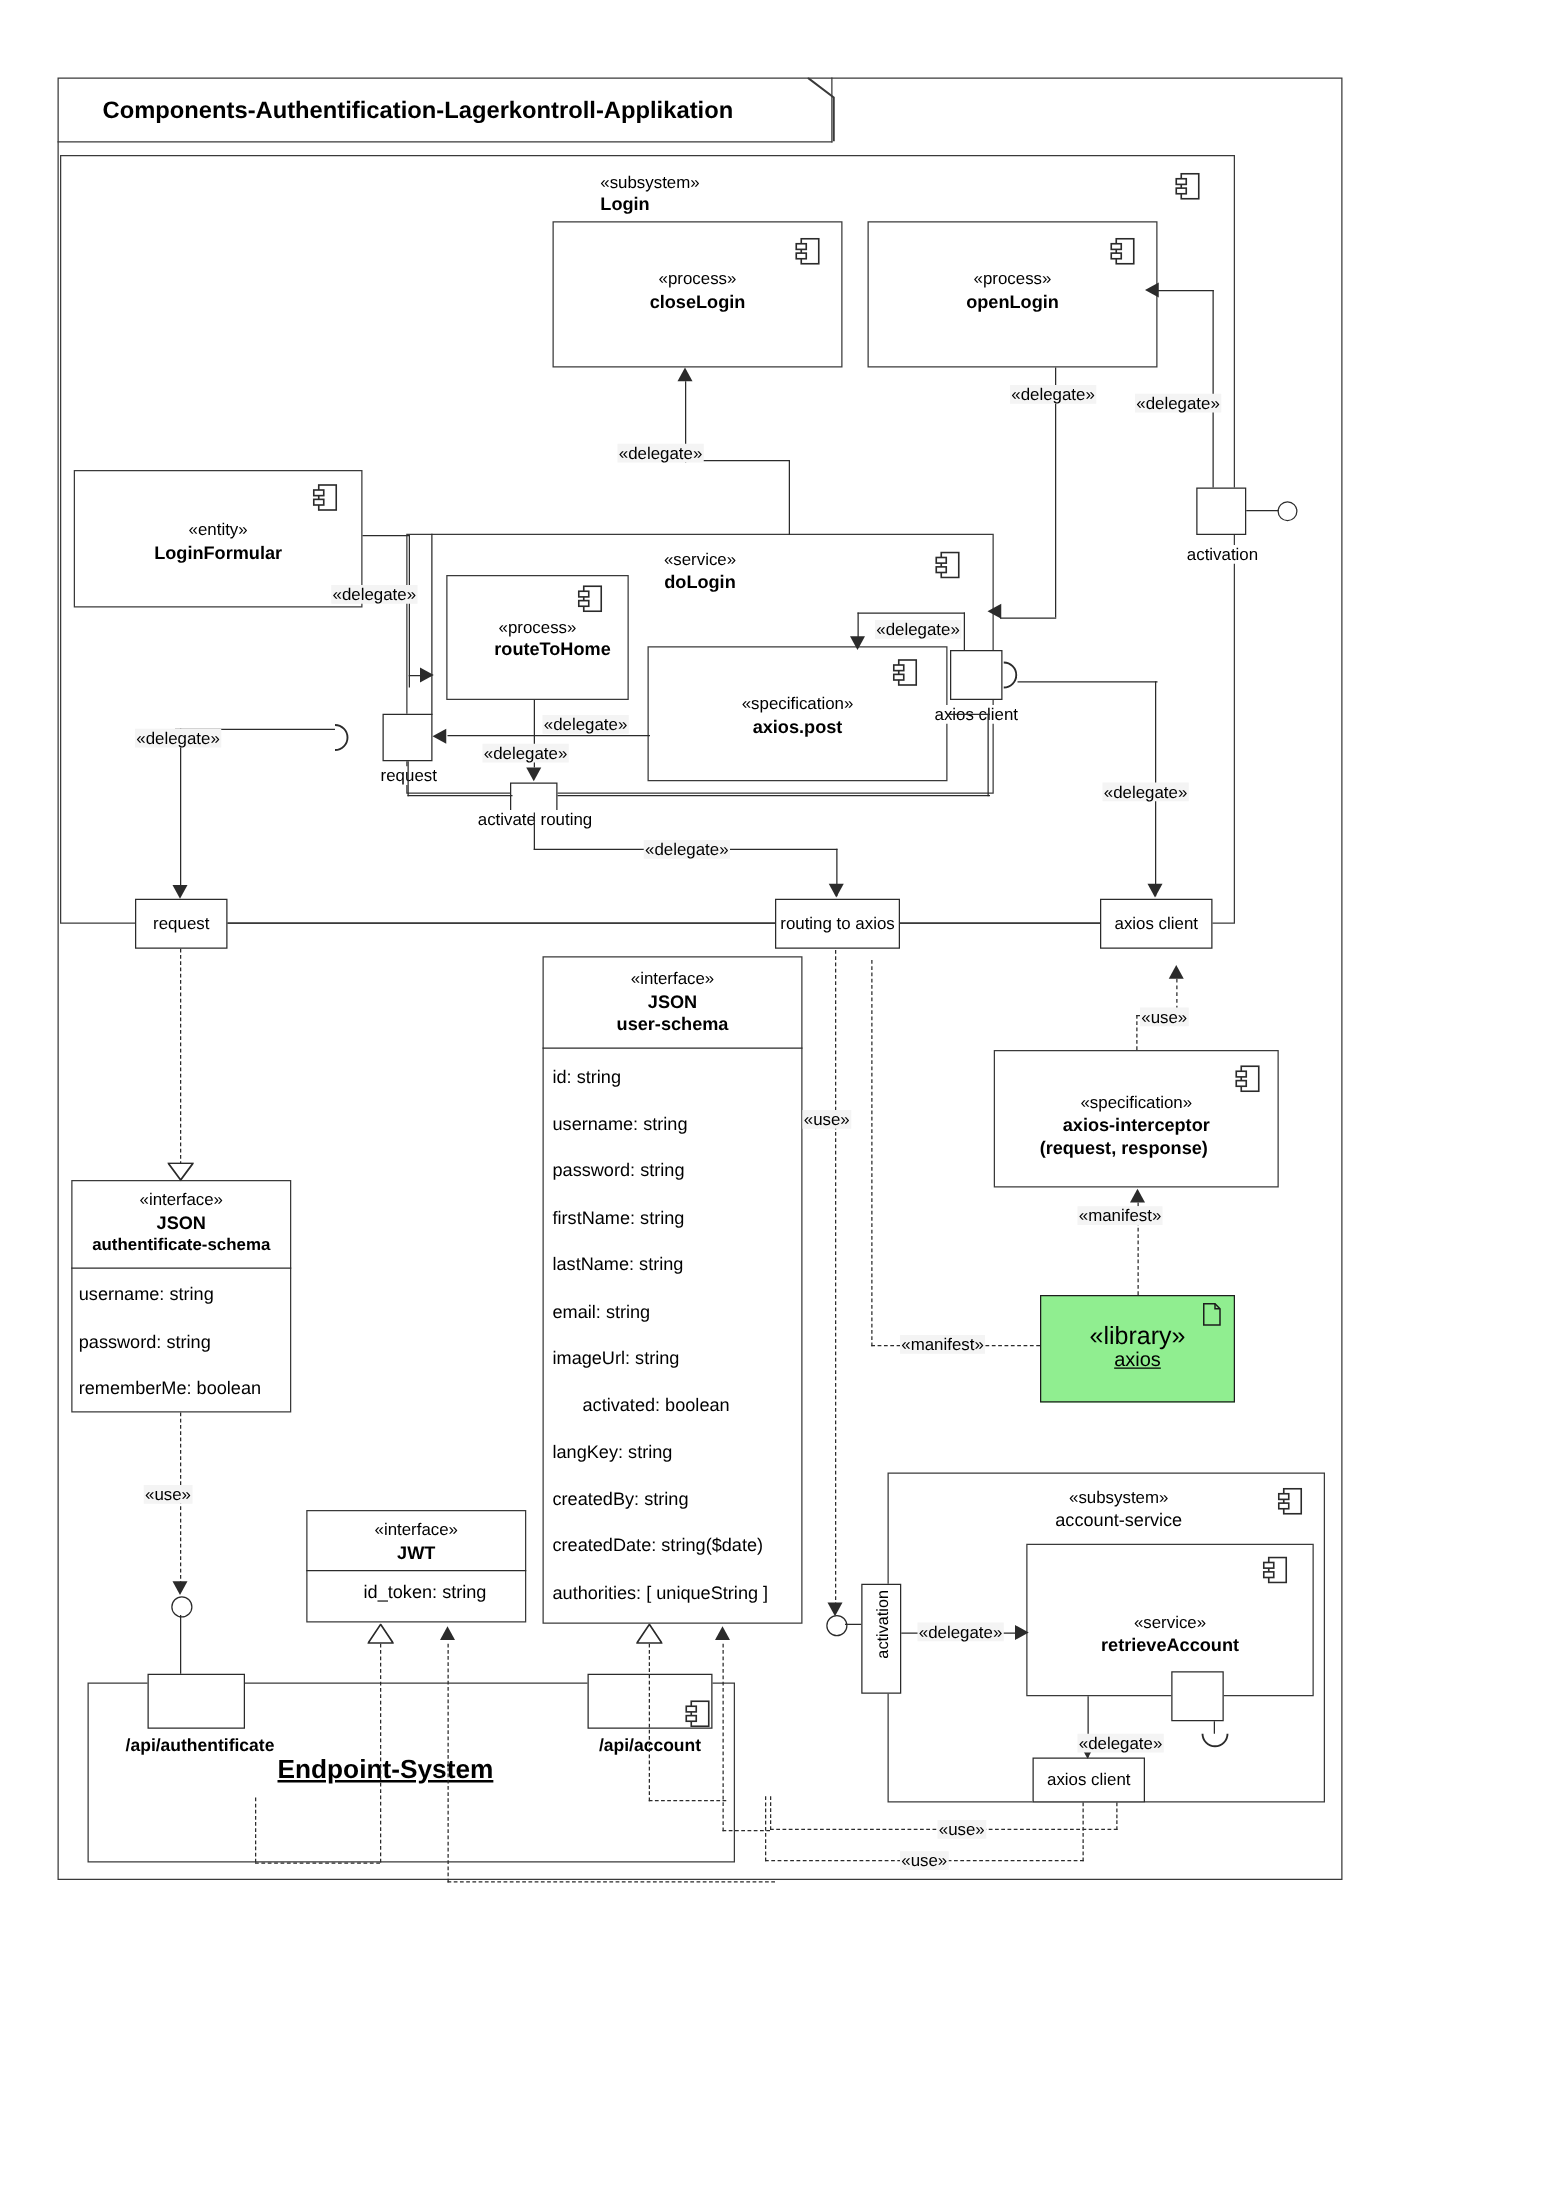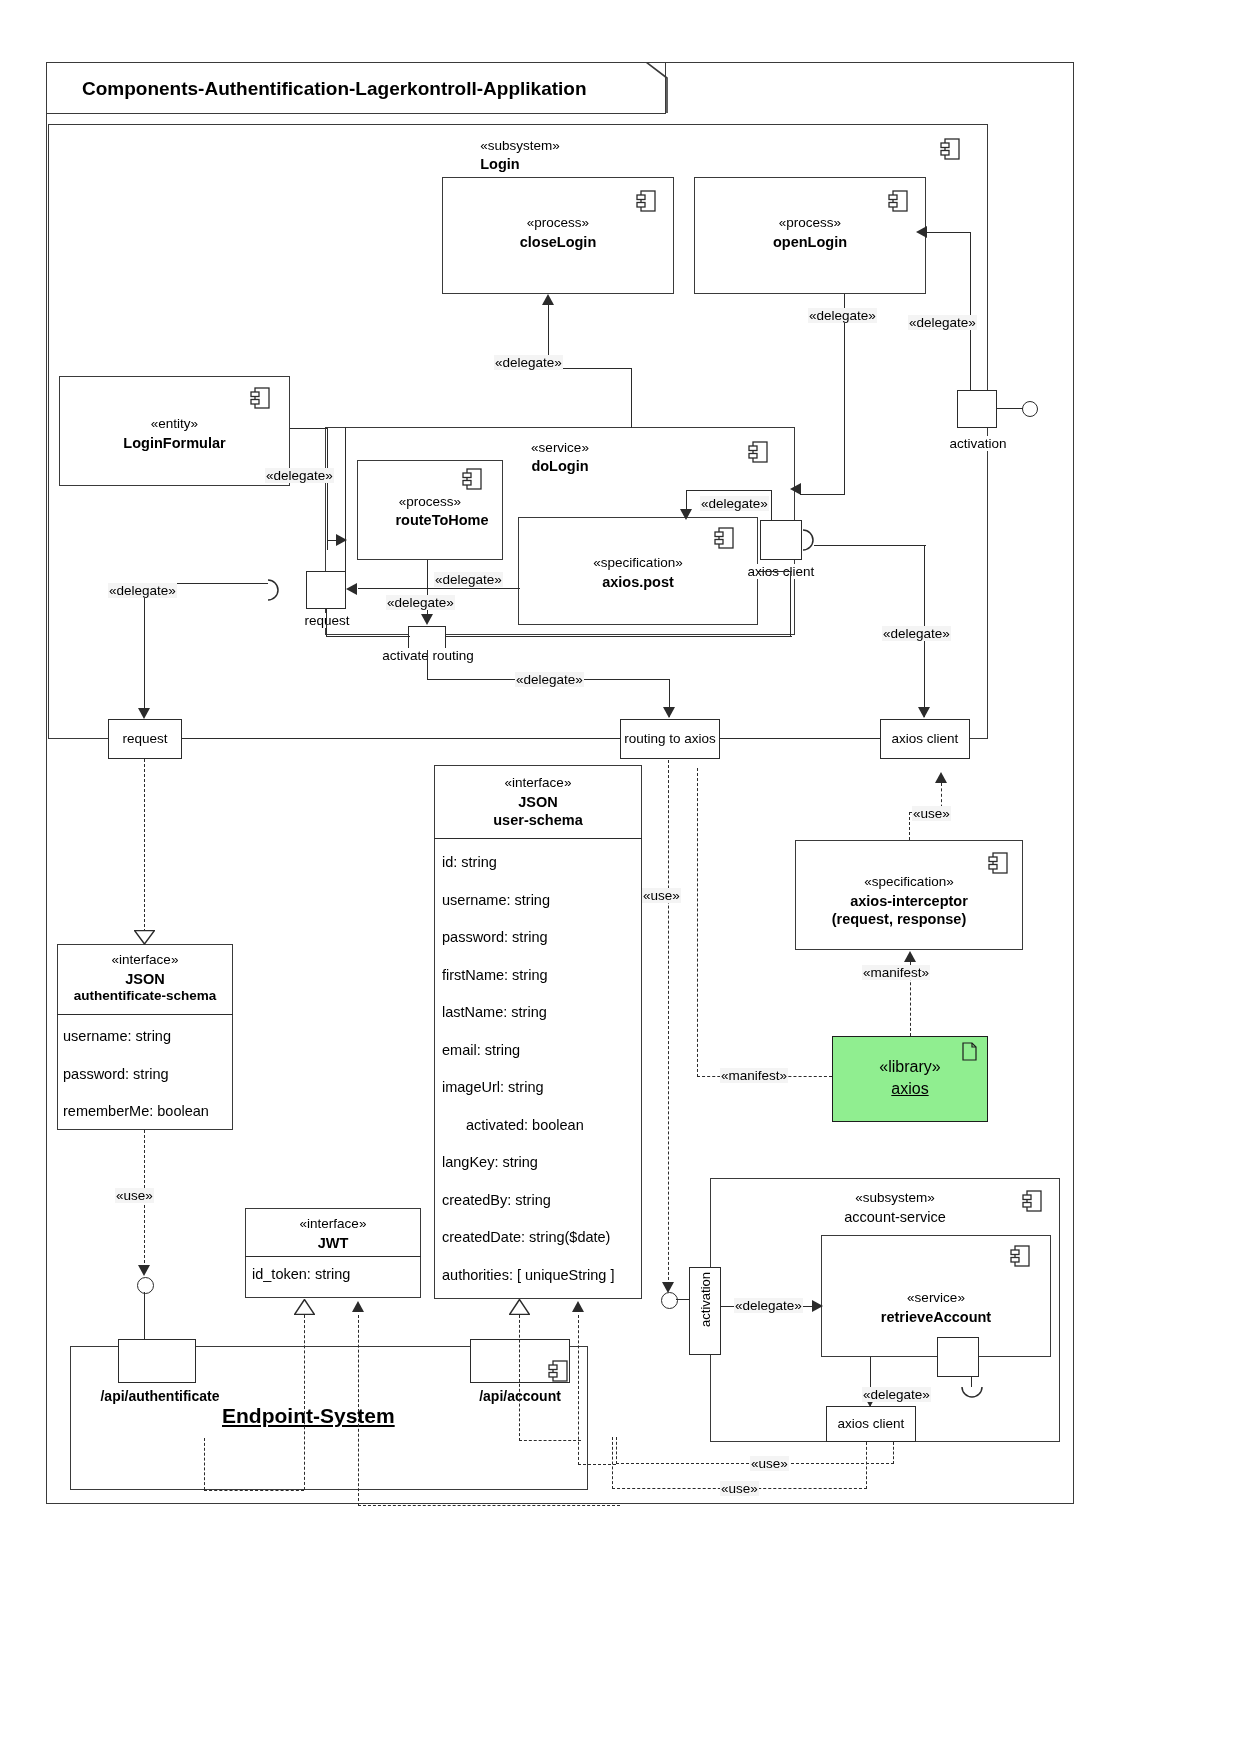--- a/index.html
+++ b/index.html
@@ -265,21 +265,21 @@
   <div class="dv" style="left:144px;top:1130px;height:143px;"></div>
   <div class="arrow ar-dn" style="left:138px;top:1265px;"></div>
   <div class="edgelbl" style="left:115px;top:1188px;">«use»</div>
   <div class="circ" style="left:137px;top:1277px;width:15px;height:15px;"></div>
   <div class="line vl" style="left:144px;top:1292px;height:54px;"></div>
 
   <div class="box" style="left:245px;top:1208px;width:176px;height:90px;"></div>
   <div class="lbl stereo" style="left:245px;top:1216px;width:176px;">«interface»</div>
   <div class="lbl nm" style="left:245px;top:1234px;width:176px;">JWT</div>
   <div class="line hl" style="left:245px;top:1256px;width:176px;"></div>
-  <div class="lbl plain" style="left:252px;top:1265px;width:176px;text-align:left;">id_token: string</div>
+  <div class="lbl plain" style="left:252px;top:1265px;width:176px;text-align:center;">id_token: string</div>
 
   <div class="box" style="left:795px;top:840px;width:228px;height:110px;"></div>
   <div class="compicon" style="left:988px;top:852px;">
     <svg width="20" height="22" viewBox="0 0 20 22">
       <rect x="5" y="1" width="14" height="20" fill="#fff" stroke="#2b2b2b" stroke-width="1.3"></rect>
       <rect x="1" y="5" width="8" height="4.5" fill="#fff" stroke="#2b2b2b" stroke-width="1.3"></rect>
       <rect x="1" y="12.5" width="8" height="4.5" fill="#fff" stroke="#2b2b2b" stroke-width="1.3"></rect>
     </svg>
   </div>
   <div class="lbl stereo" style="left:795px;top:874px;width:228px;">«specification»</div>
@@ -292,21 +292,21 @@
   <div class="arrow ar-up" style="left:935px;top:772px;"></div>
   <div class="edgelbl" style="left:912px;top:806px;">«use»</div>
 
   <div class="box greenbox" style="left:832px;top:1036px;width:156px;height:86px;"></div>
   <div class="docicon" style="left:962px;top:1042px;">
     <svg width="15" height="19" viewBox="0 0 15 19">
       <polygon points="1,1 10,1 14,5 14,18 1,18" fill="#90ee90" stroke="#1d1d1d" stroke-width="1.2"></polygon>
       <polyline points="10,1 10,5 14,5" fill="none" stroke="#1d1d1d" stroke-width="1.2"></polyline>
     </svg>
   </div>
-  <div class="lbl" style="left:832px;top:1057px;width:156px;font-size:16px;">«library»</div>
+  <div class="lbl" style="left:832px;top:1057px;width:156px;font-size:20px;">«library»</div>
   <div class="lbl ul" style="left:832px;top:1079px;width:156px;font-size:16px;">axios</div>
 
   <div class="dv" style="left:910px;top:962px;height:74px;"></div>
   <div class="arrow ar-up" style="left:904px;top:951px;"></div>
   <div class="edgelbl" style="left:862px;top:965px;">«manifest»</div>
 
   <div class="dh" style="left:697px;top:1076px;width:135px;"></div>
   <div class="dv" style="left:697px;top:768px;height:309px;"></div>
   <div class="edgelbl" style="left:720px;top:1068px;">«manifest»</div>
 

